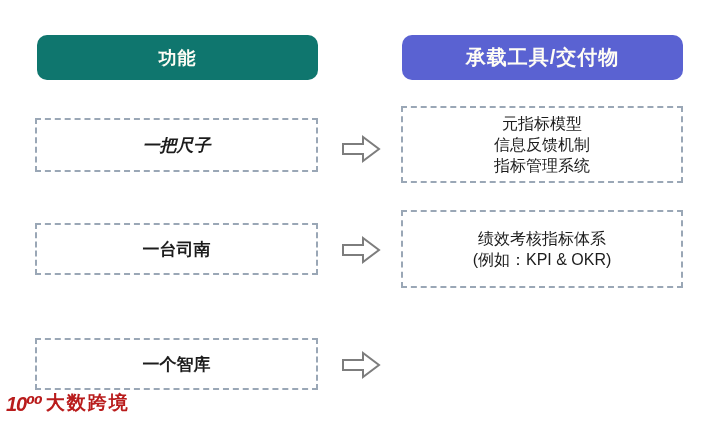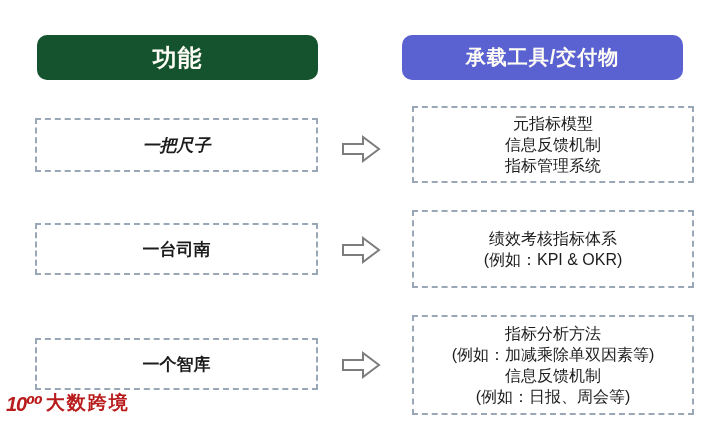--- a/index.html
+++ b/index.html
@@ -5,29 +5,29 @@
   html,body{margin:0;padding:0;background:#ffffff;}
   body{font-family:"Liberation Sans","DejaVu Sans",sans-serif;}
   .canvas{
     position:relative;width:720px;height:423px;background:#ffffff;overflow:hidden;
   }
   .header{
     position:absolute;top:35px;width:281px;height:45px;border-radius:10px;
     display:flex;align-items:center;justify-content:center;
     color:#fffdf5;font-weight:bold;letter-spacing:1px;
   }
-  .header-left{left:37px;background:#14532d;font-size:24px;}
+  .header-left{left:37px;background:#0f766e;font-size:18px;}
   .header-right{left:402px;background:#5A62D2;font-size:20px;text-align:center;}
   .dashed-box{
     position:absolute;border:2px dashed #9AA7B6;background:#ffffff;
     display:flex;flex-direction:column;align-items:center;justify-content:center;
     box-sizing:border-box;text-align:center;color:#1c1c1c;
   }
   .func-box{left:35px;width:283px;font-weight:bold;font-size:17px;}
-  .deliv-box{left:412px;width:282px;font-weight:normal;font-size:16px;line-height:21px;}
+  .deliv-box{left:401px;width:282px;font-weight:normal;font-size:16px;line-height:21px;}
   .fb1{top:118px;height:54px;font-style:italic;}
   .fb2{top:223px;height:52px;}
   .fb3{top:338px;height:52px;}
   .db1{top:106px;height:77px;}
   .db2{top:210px;height:78px;}
   .db3{top:315px;height:100px;}
   .arrow{
     position:absolute;left:341px;width:40px;height:28px;
   }
   .a1{top:135px;}
@@ -74,25 +74,19 @@
     <div>绩效考核指标体系</div>
     <div>(例如：KPI &amp; OKR)</div>
   </div>
 
   <div class="dashed-box func-box fb3">
     <span>一个智库</span>
   </div>
   <svg class="arrow a3" viewBox="0 0 40 28">
     <polygon points="2,9 22,9 22,2 38,14 22,26 22,19 2,19" fill="#ffffff" stroke="#7d7d7d" stroke-width="2" stroke-linejoin="miter"></polygon>
   </svg>
-  <div class="dashed-box deliv-box db3">
-    <div>指标分析方法</div>
-    <div>(例如：加减乘除单双因素等)</div>
-    <div>信息反馈机制</div>
-    <div>(例如：日报、周会等)</div>
-  </div>
 
   <div class="watermark">
     <span class="wm-logo">10⁰⁰</span>
     <span class="wm-text">大数跨境</span>
   </div>
 
 </div>
 
 </body></html>

